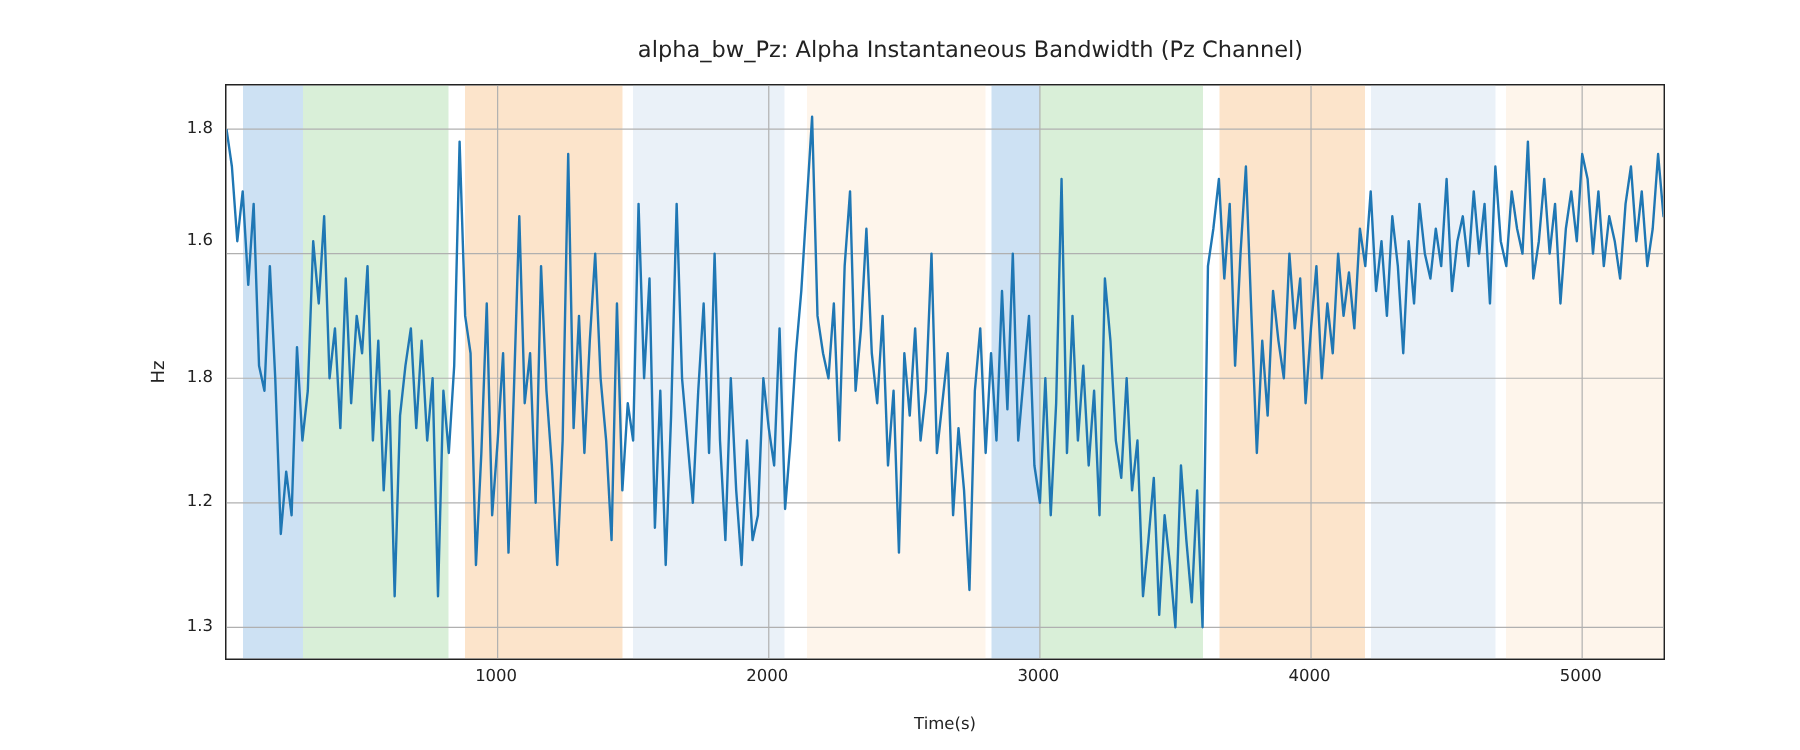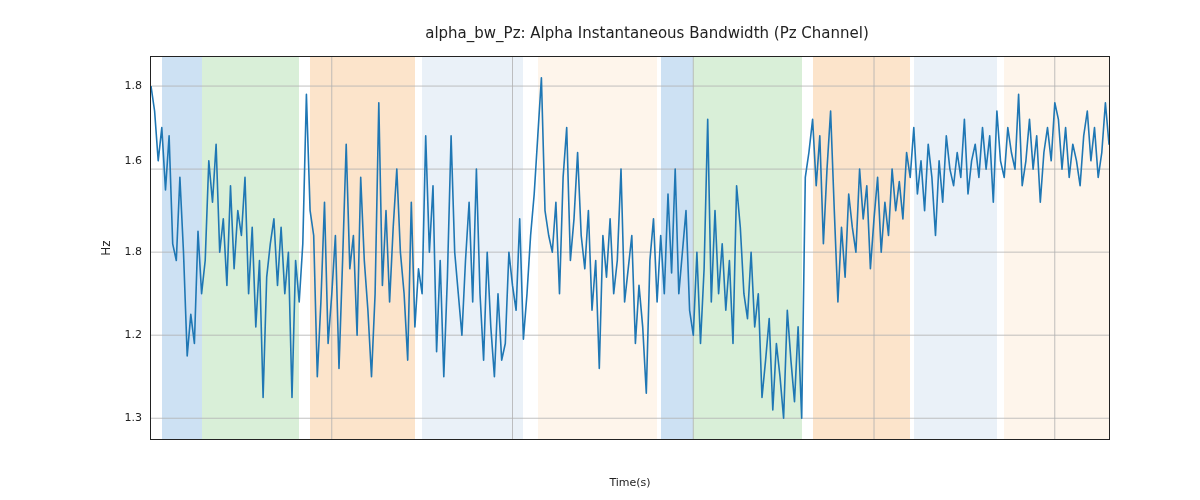--- a/index.html
+++ b/index.html
@@ -155,16 +155,23 @@
       </svg>
   </div>
 
   <div class="yticks" id="yticks">
       <span style="top: 361.239px;">1.3</span>
       <span style="top: 278.196px; text-align: right;">1.2</span>
       <span style="top: 195.152px;">1.8</span>
       <span style="top: 104px;">1.6</span>
       <span style="top: 29.0652px;">1.8</span>
     </div>
+  <div class="xticks" id="xticks">
+      <span style="left: 180.755px;">1000</span>
+      <span style="left: 361.509px;">2000</span>
+      <span style="left: 542.264px;">3000</span>
+      <span style="left: 723.019px;">4000</span>
+      <span style="left: 903.774px;">5000</span>
+    </div>
 
   <div class="xlabel">Time(s)</div>
 
 </div>
 
 </body></html>

